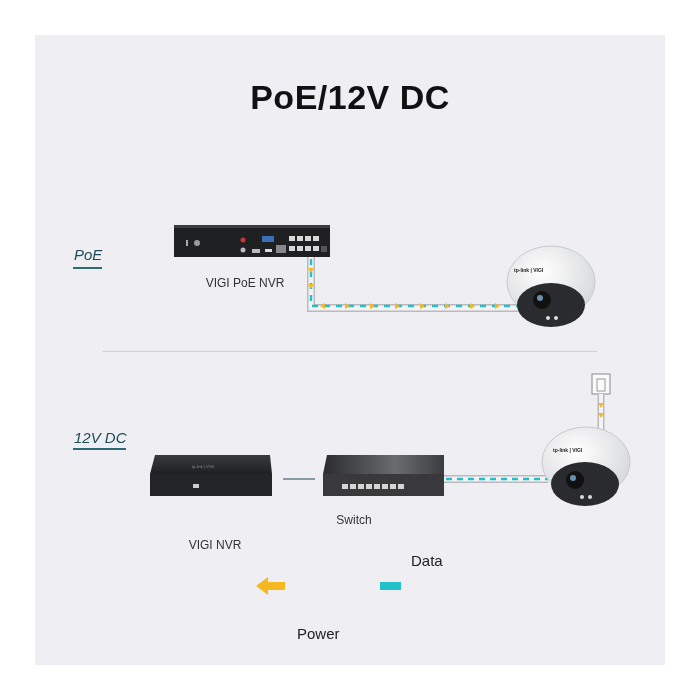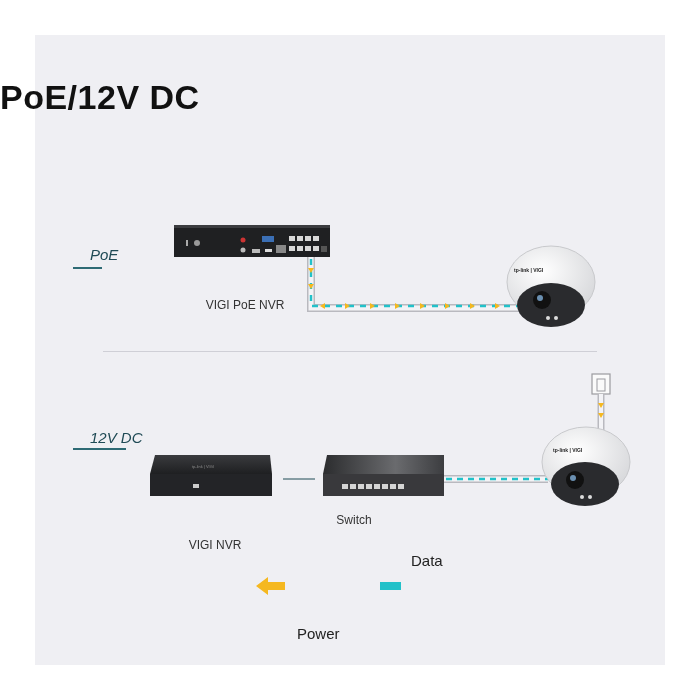--- a/index.html
+++ b/index.html
@@ -1,36 +1,36 @@
 <!DOCTYPE html>
 <html><head>
 <meta charset="utf-8">
 <style>
   html,body{margin:0;padding:0;background:#ffffff;}
   body{width:700px;height:700px;position:relative;overflow:hidden;font-family:"Liberation Sans",sans-serif;}
   .panel{position:absolute;left:35px;top:35px;width:630px;height:630px;background:#efeff3;}
-  .title{position:absolute;left:0;top:78px;width:700px;font-size:34px;font-weight:bold;color:#111;letter-spacing:0.5px;}
-  .section-label{position:absolute;font-style:italic;font-size:15px;color:#1f4a55;margin-left:16px;}
+  .title{position:absolute;left:0;top:78px;width:700px;text-align:center;font-size:34px;font-weight:bold;color:#111;letter-spacing:0.5px;}
+  .section-label{position:absolute;font-style:italic;font-size:15px;color:#1f4a55;}
   .section-underline{position:absolute;height:2px;background:#2e6a74;}
   .caption{position:absolute;font-size:12px;color:#333;text-align:center;}
   .divider{position:absolute;left:103px;top:351px;width:494px;height:1px;background:#cfcfd6;}
   .legend-text{position:absolute;font-size:15px;color:#222;}
   svg{position:absolute;left:0;top:0;}
 </style>
 </head>
 <body>
 
 <div class="panel"></div>
 
 <div class="title">PoE/12V DC</div>
 
 <div class="section-label" style="left:74px;top:246px;">PoE</div>
 <div class="section-underline" style="left:73px;top:267px;width:29px;"></div>
 
-<div class="caption" style="left:175px;top:276px;width:140px;margin-top:22px;">VIGI PoE NVR</div>
+<div class="caption" style="left:175px;top:276px;width:140px;">VIGI PoE NVR</div>
 
 <div class="divider"></div>
 
 <div class="section-label" style="left:74px;top:429px;">12V DC</div>
 <div class="section-underline" style="left:73px;top:448px;width:53px;"></div>
 
 <div class="caption" style="left:160px;top:538px;width:110px;">VIGI NVR</div>
 <div class="caption" style="left:324px;top:513px;width:60px;">Switch</div>
 
 <svg width="700" height="700" viewBox="0 0 700 700">

